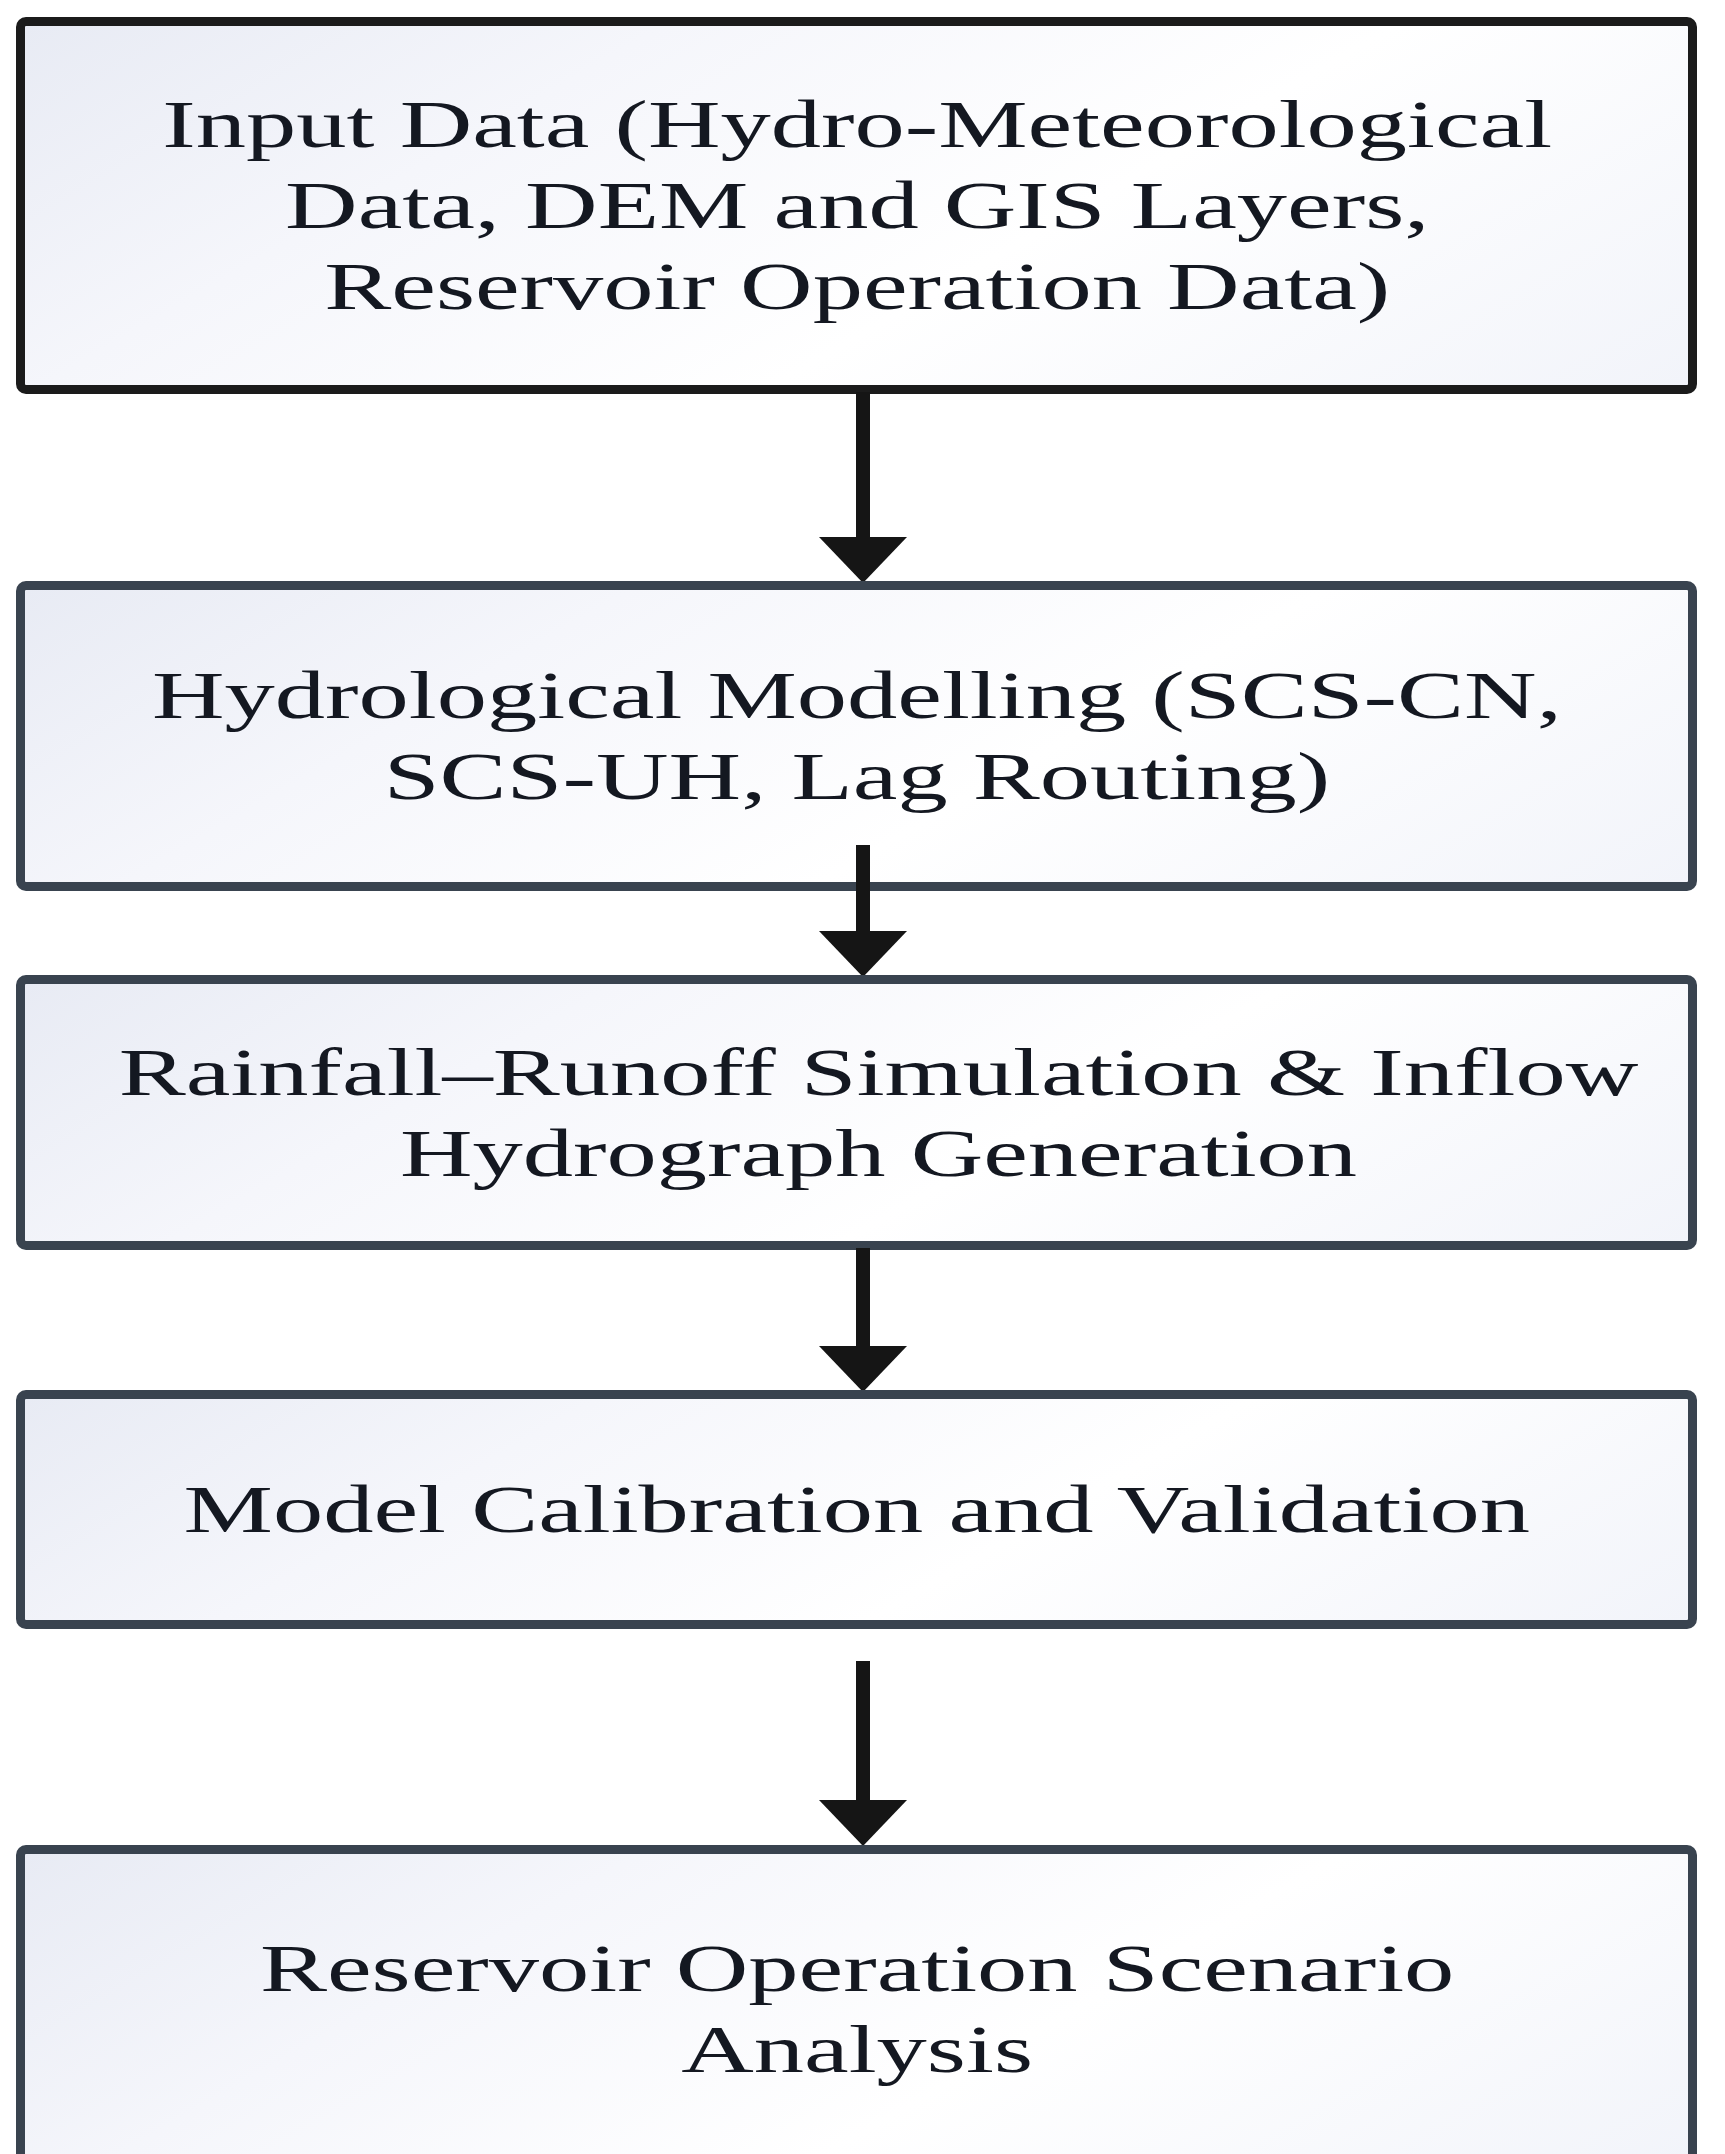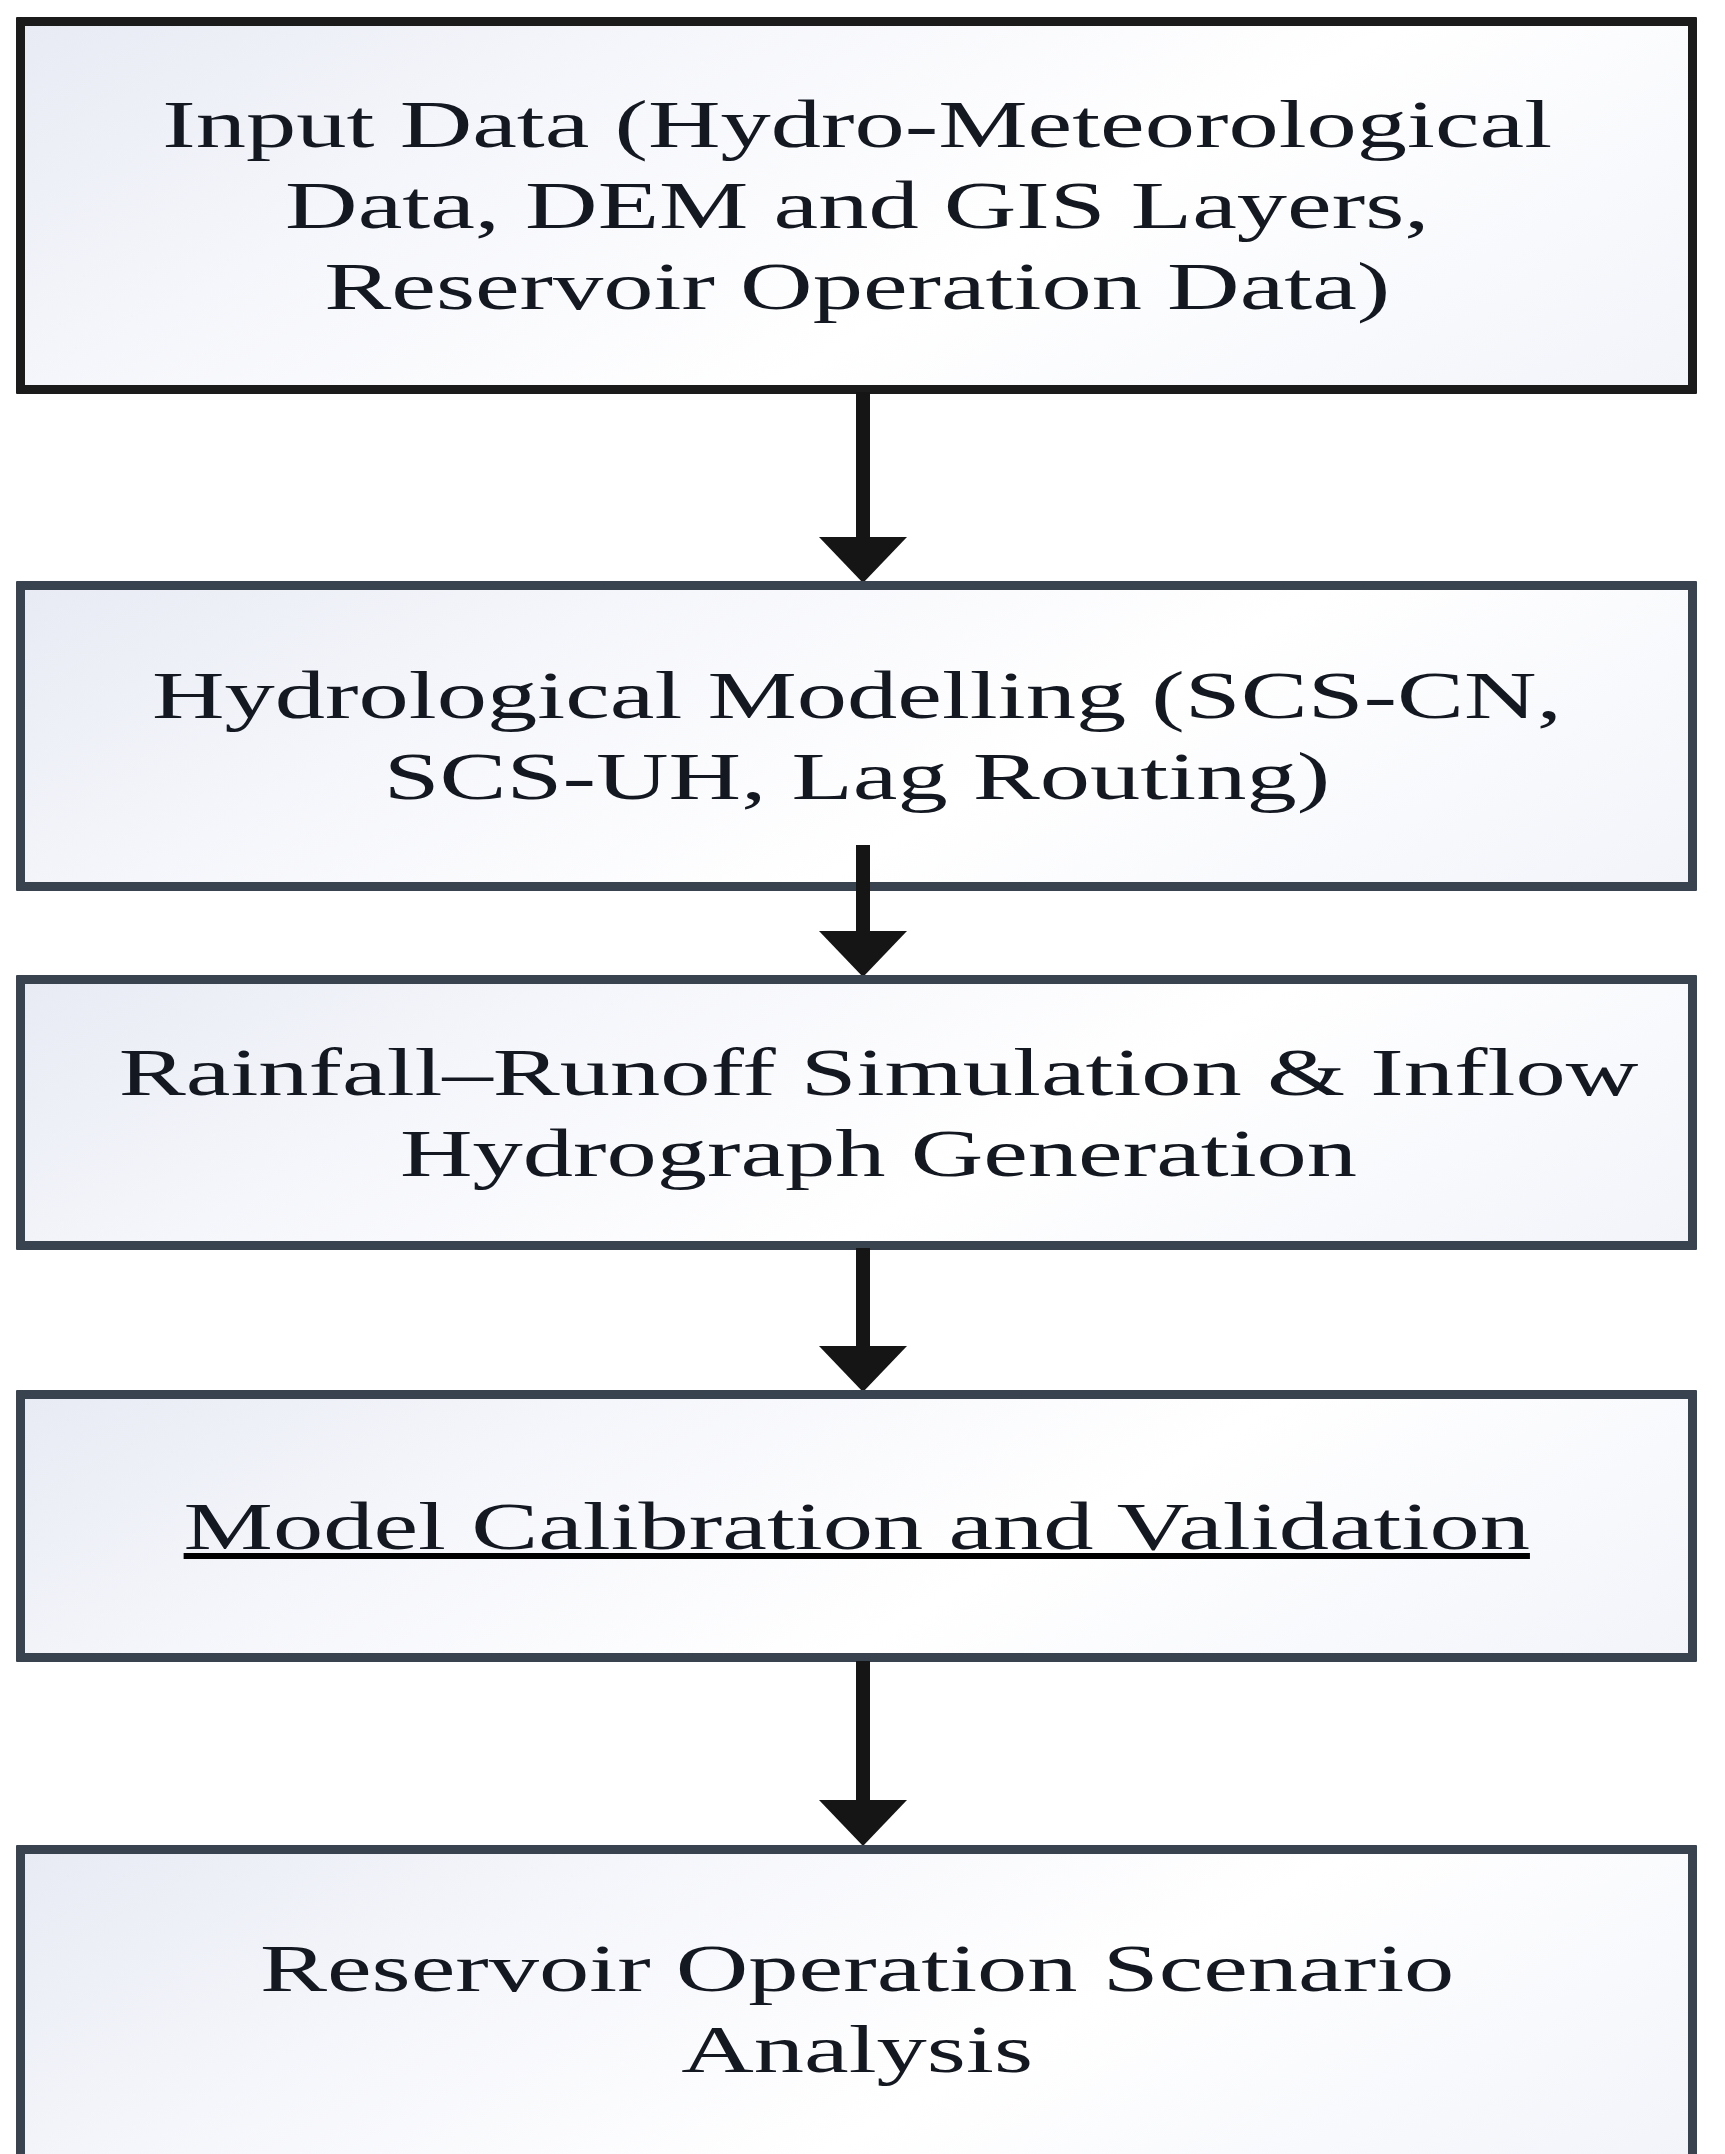--- a/index.html
+++ b/index.html
@@ -17,34 +17,34 @@
     width: 1725px;
     height: 2155px;
     background: #ffffff;
     overflow: hidden;
   }
   .box {
     position: absolute;
     left: 16.3px;
     width: 1681px;
     border: 9.6px solid var(--box-border);
-    border-radius: 1px;
+    border-radius: 10px;
     background: linear-gradient(150deg,
       var(--fill-edge) 0%,
       #f5f6fb 28%,
       var(--fill-center) 60%,
       #f2f4fa 100%);
     display: flex;
     align-items: center;
     justify-content: center;
   }
   .box1 { top: 17.3px;   height: 377px; border-color: var(--box1-border); }
   .box2 { top: 581px;  height: 310px; }
   .box3 { top: 975px; height: 275px; padding-left: 44px; }
-  .box4 { top: 1390px; height: 272px; text-decoration: underline; }
+  .box4 { top: 1390px; height: 239px; }
   .box5 { top: 1845px; height: 328px; }
   .label {
     font-family: "Liberation Serif", "DejaVu Serif", serif;
     font-size: 67px;
     line-height: 81px;
     color: var(--text);
     text-align: center;
     white-space: nowrap;
     transform: scaleX(1.5);
     transform-origin: 50% 50%;

